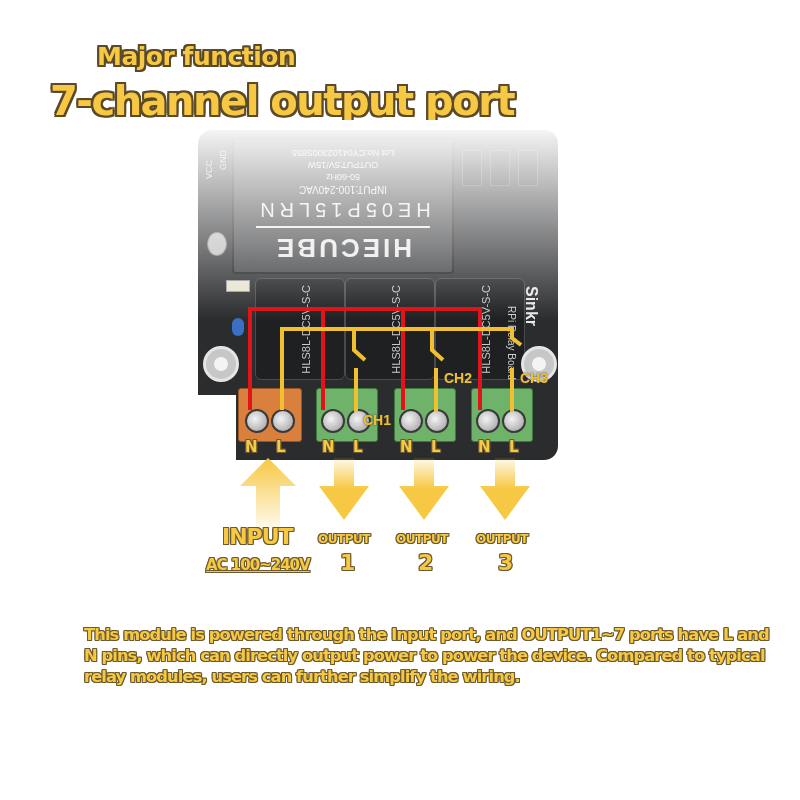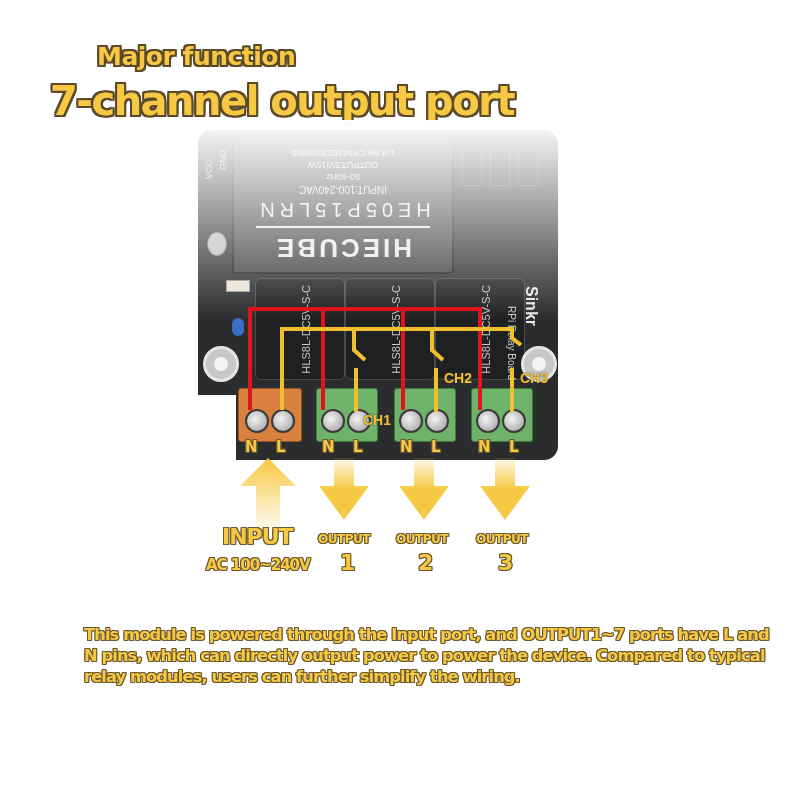--- a/index.html
+++ b/index.html
@@ -77,21 +77,21 @@
     .terminal.green { background: #6fb26a; border: 1px solid #3e7a3b; }
     .screw { position: absolute; top: 20px; width: 20px; height: 20px; border-radius: 50%; background: radial-gradient(circle at 40% 40%, #f3f3f3, #9a9a9a); border: 2px solid #3a3a3a; }
     .pin-label { position: absolute; top: 438px; font-size: 15px; z-index: 4; }
 
     svg.wires { position: absolute; left: 0; top: 0; z-index: 5; }
     .ch-label { position: absolute; font-size: 14px; color: #f2c02e; font-weight: bold; z-index: 6; font-family: "Liberation Sans", sans-serif; text-shadow: 0 0 2px #333; }
 
     .arrow { position: absolute; z-index: 4; }
     .io-label { position: absolute; z-index: 4; text-align: center; }
     .input-title { left: 222px; top: 524px; font-size: 22px; letter-spacing: -1px; }
-    .input-sub { left: 206px; top: 556px; font-size: 15px; letter-spacing: -1px; }
+    .input-sub { left: 206px; top: 556px; font-size: 15px; letter-spacing: -1px; text-decoration: underline; }
     .out-title { font-size: 12px; top: 532px; letter-spacing: -0.5px; }
     .out-num { font-size: 22px; top: 550px; }
 
     .desc {
       position: absolute; left: 84px; top: 624px; width: 690px;
       font-size: 16.3px; line-height: 21px; letter-spacing: -0.9px;
       font-family: "DejaVu Sans", sans-serif;
     }
   </style>
 </head>

